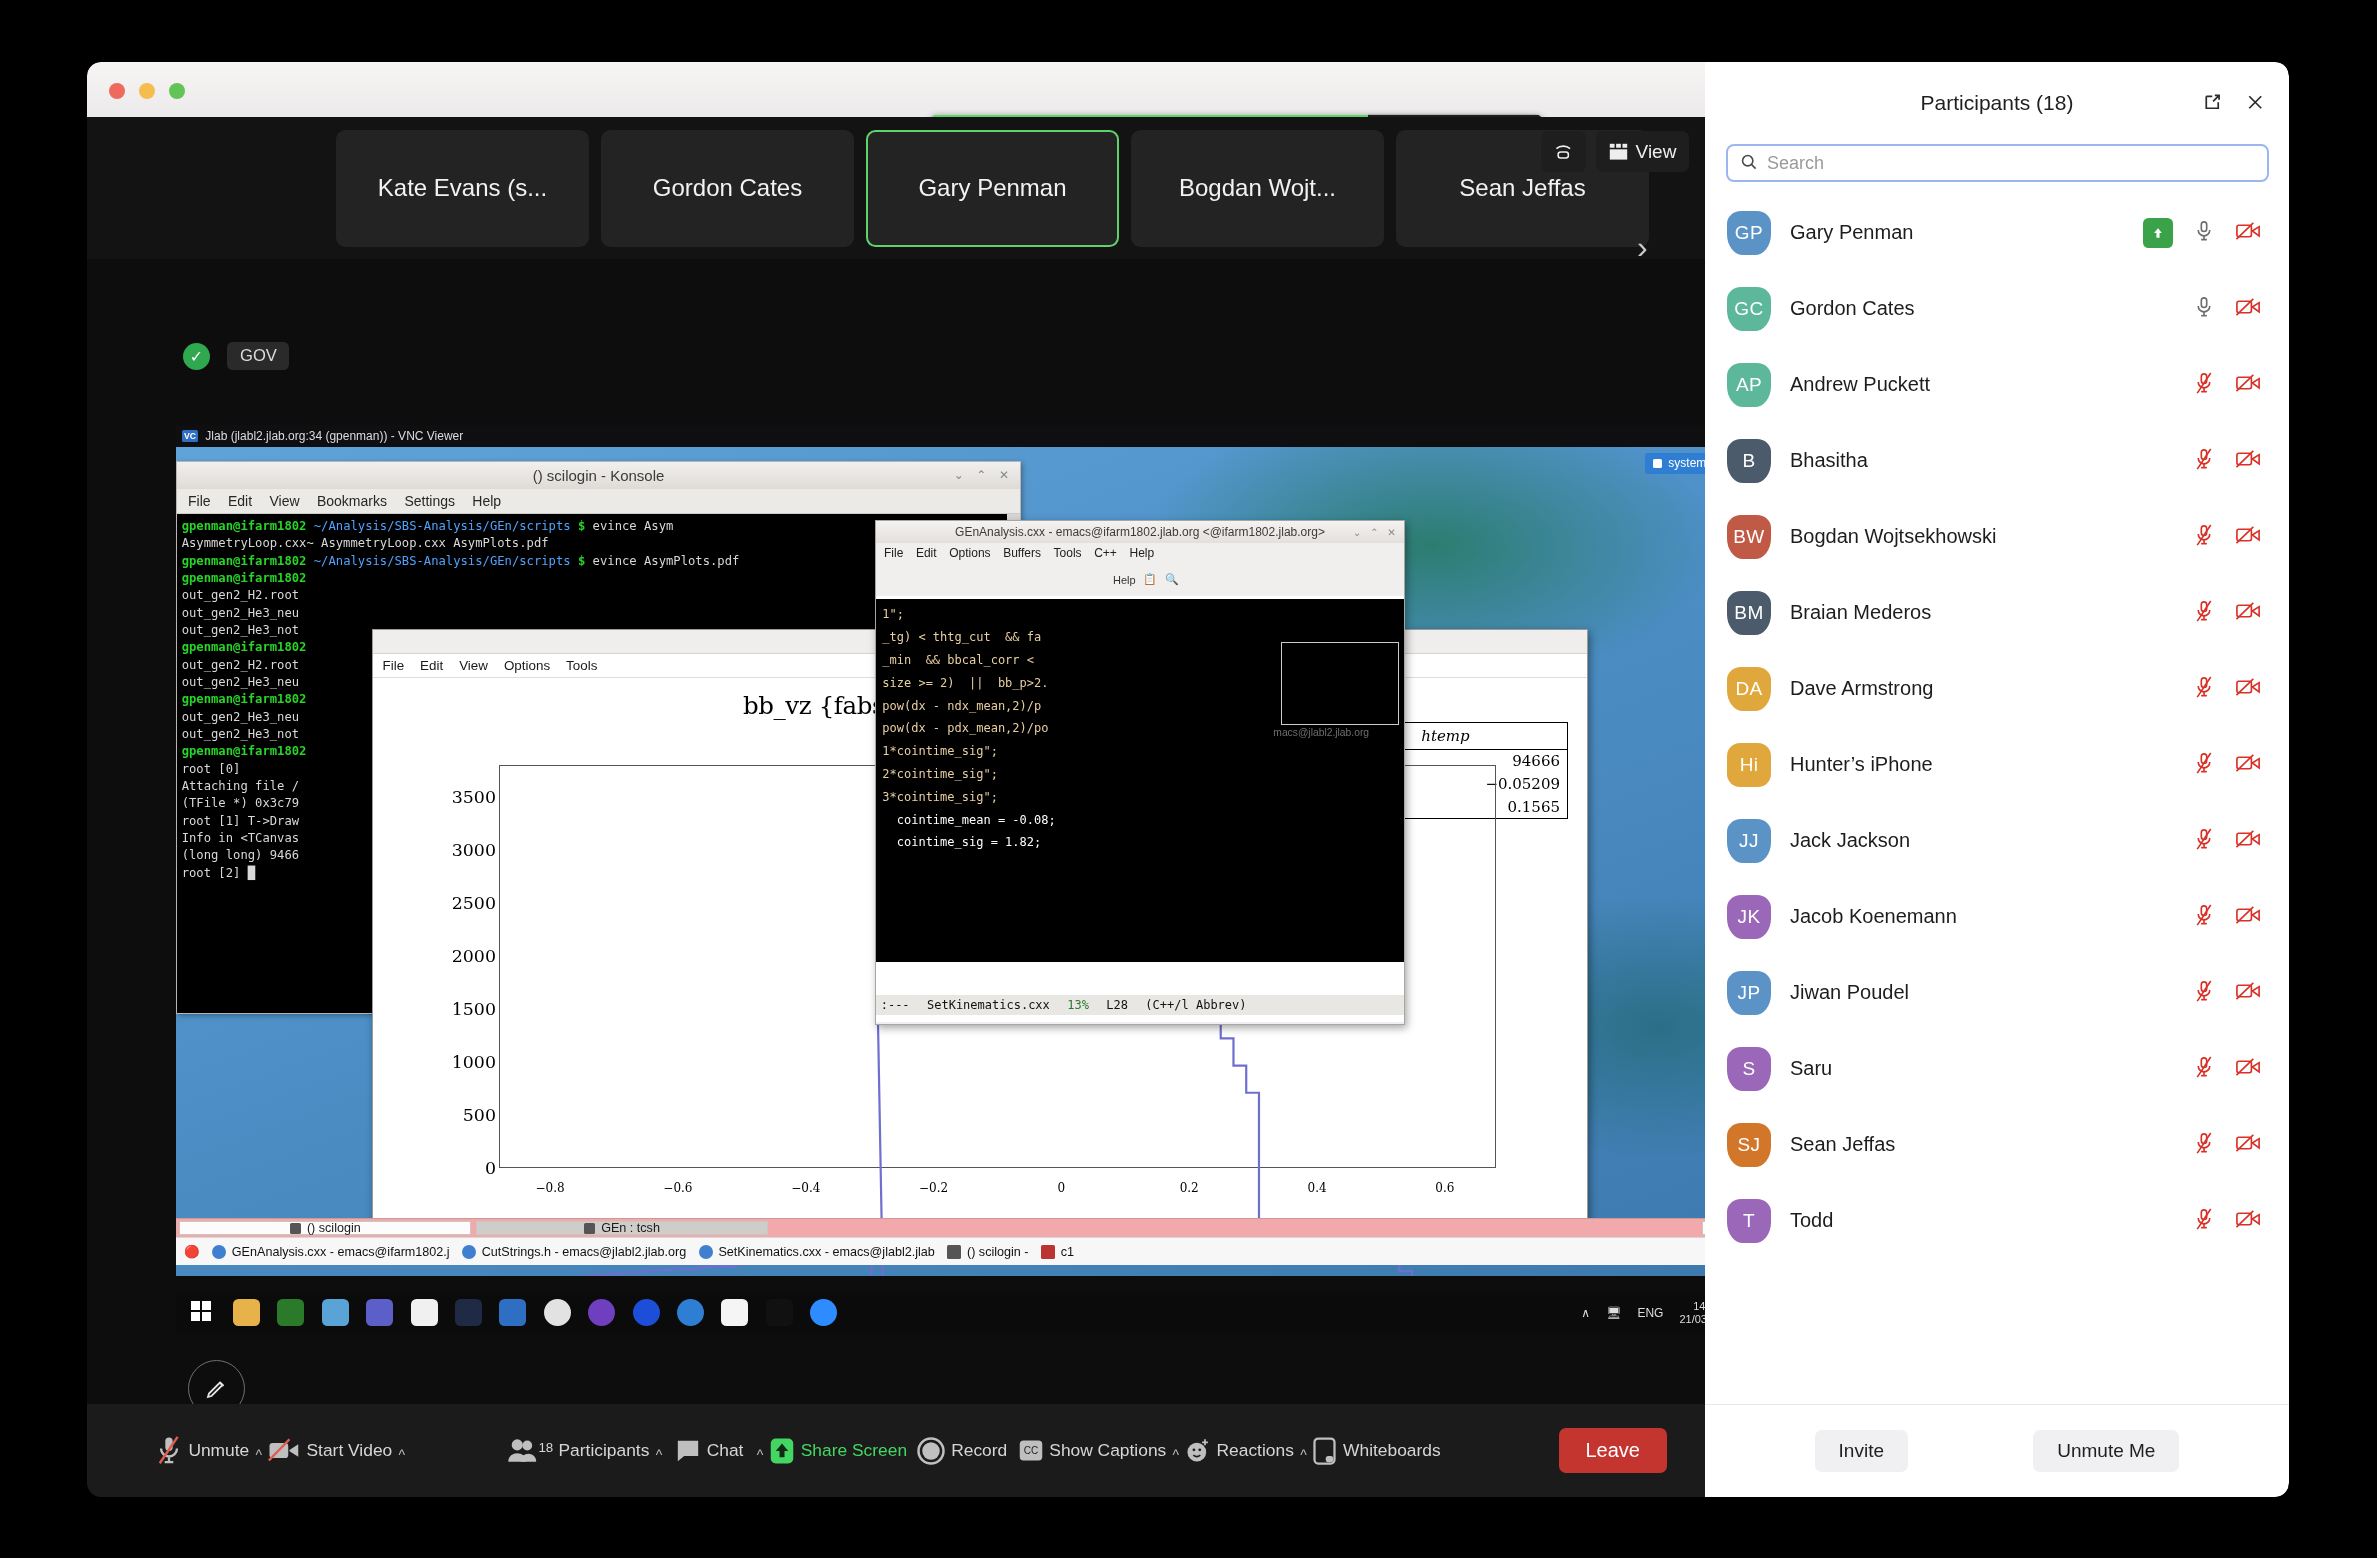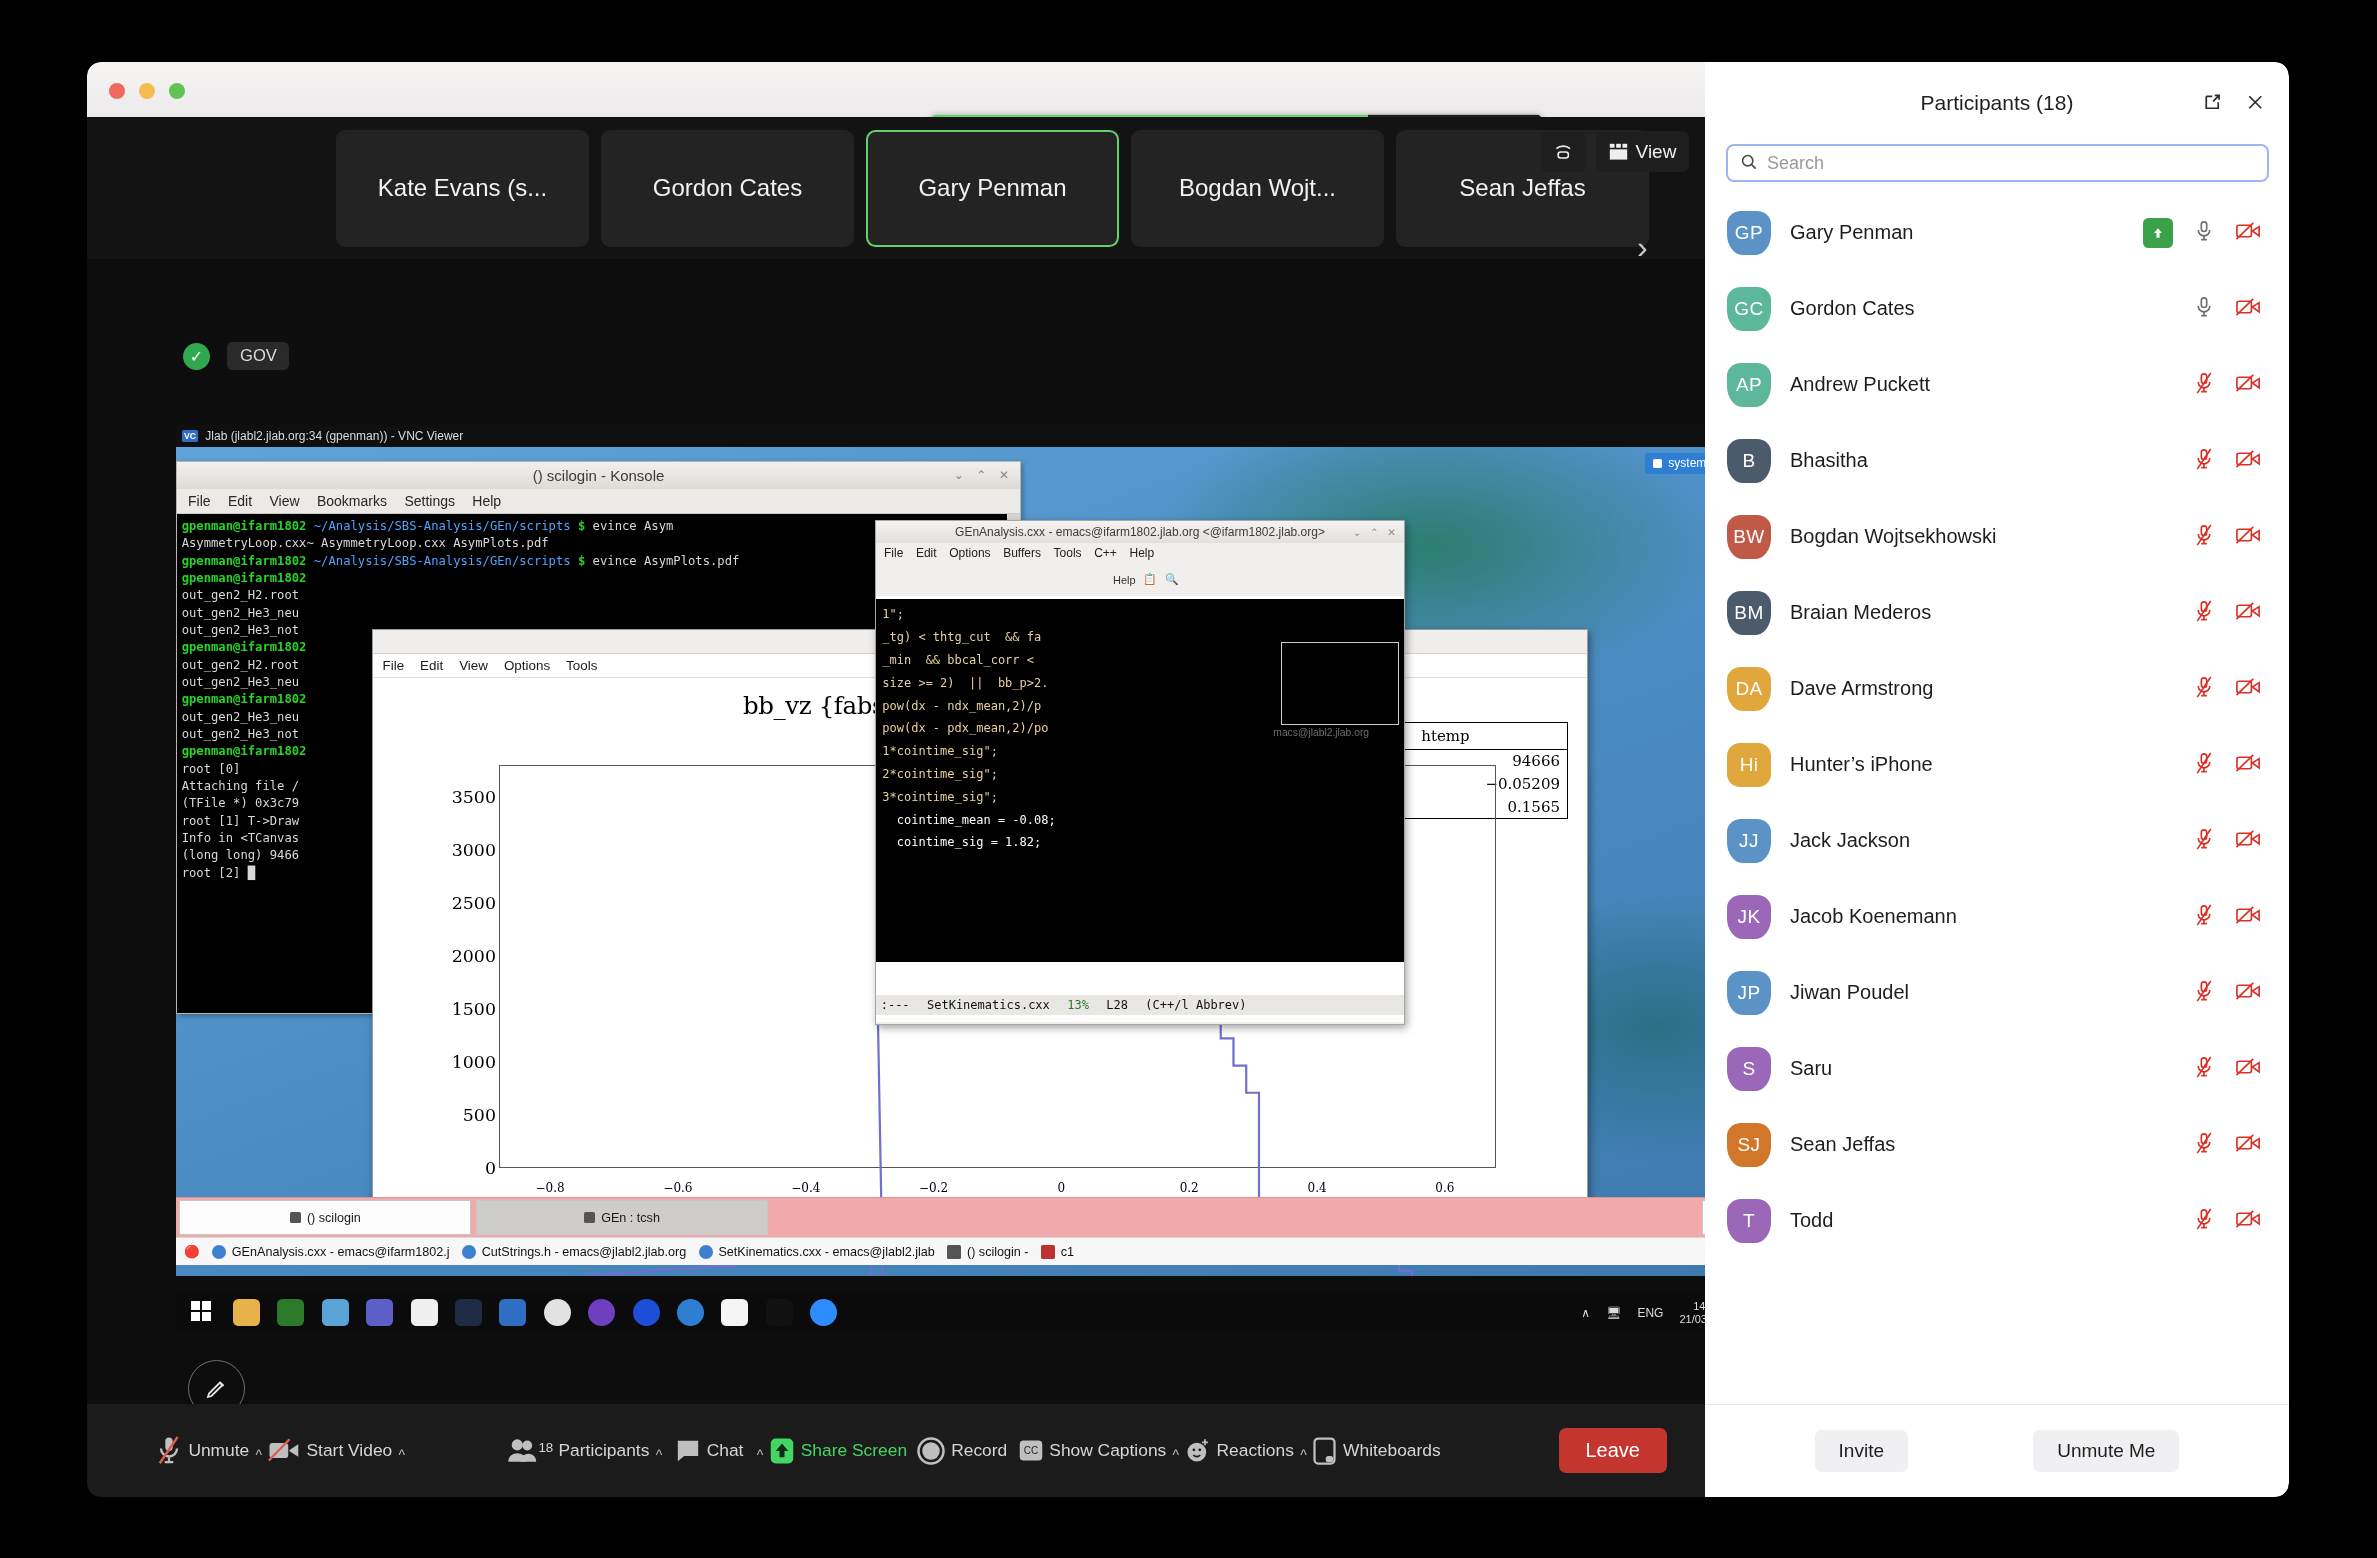--- a/index.html
+++ b/index.html
@@ -169,21 +169,21 @@
   .plot-title {
     position: absolute; left: 50%; transform: translateX(-50%); top: 12.6px;
     font-size: 24.5px; color: #000; white-space: nowrap;
     font-family: "DejaVu Serif", serif; letter-spacing: -0.4px;
   }
   .stats {
     position: absolute; right: 19px; top: 44px; width: 245px;
     border: 0.8px solid #000; background: #fff; font-size: 15px;
     font-family: "DejaVu Serif", serif;
   }
-  .stats-h { text-align: center; padding: 4px 0; border-bottom: 0.8px solid #000; }
+  .stats-h { text-align: center; padding: 4px 0; border-bottom: 0.8px solid #000; font-style: italic; }
   .stats-r { display: flex; justify-content: space-between; padding: 2.4px 7px; }
   .frame {
     position: absolute; left: 126px; top: 87px; right: 91px; bottom: 73px;
     border: 0.8px solid #555; border-top-width: 1.6px;
   }
   .ytick-labels { position: absolute; left: 47px; top: 87px; bottom: 73px; width: 76px; }
   .ytl { position: absolute; right: 0; transform: translateY(-50%);
     font-size: 17.4px; font-family: "DejaVu Serif", serif; }
   .xtick-labels { position: absolute; left: 126px; right: 91px; bottom: 36px; height: 24px; }
   .xtl { position: absolute; transform: translateX(-50%);
@@ -233,21 +233,21 @@
   
   .sysnote {
     position: absolute; right: 6.3px; top: 6.3px;
     background: #2e7fd4; color: #fff; font-size: 12px;
     padding: 3.2px 8px; border-radius: 2.4px; display: flex; gap: 6.3px; align-items: center;
   }
   .sysnote .sq { width: 9.5px; height: 9.5px; background: #fff; border-radius: 1.6px; }
 
   
   .vnc-taskbar {
-    position: absolute; left: 0; bottom: 39px; width: 100%; height: 40px;
+    position: absolute; left: 0; bottom: 39px; width: 100%; height: 19px;
     background: #f2a9ab; display: flex; align-items: stretch; padding: 2.4px 3.2px;
     border-top: 0.8px solid #d49597;
   }
   .vtb {
     display: flex; align-items: center; justify-content: center;
     width: 292px; font-size: 12.6px; color: #1a1a1a; gap: 6.3px;
     background: #fcfcfc; border: 0.8px solid #c9c7c4; margin-right: 4.7px;
   }
   .vtb.sel { background: #cfcdca; }
   .vtb .micon { width: 11px; height: 11px; background: #555; border-radius: 1.6px; }

